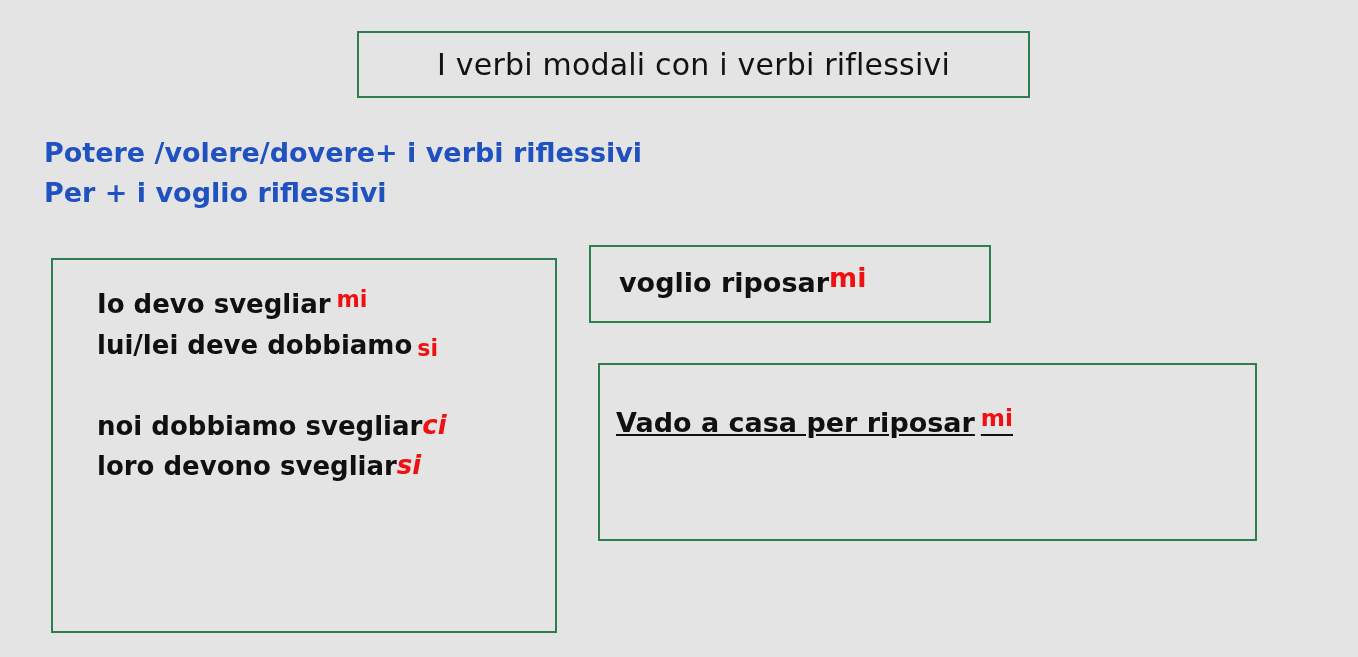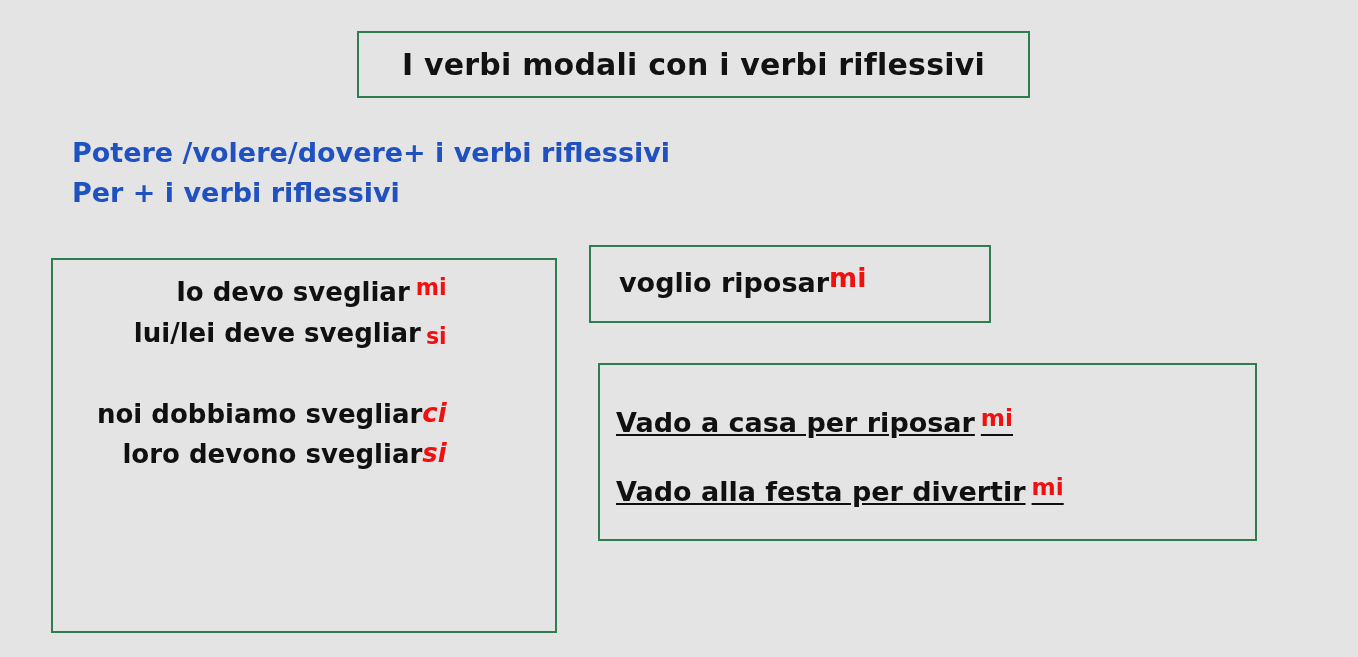--- a/index.html
+++ b/index.html
@@ -30,38 +30,37 @@
     height: 67px;
     box-sizing: border-box;
     border: 2px solid #2e7d4f;
     background: #e4e4e4;
     display: flex;
     align-items: center;
     justify-content: center;
   }
   .title-text {
     font-size: 30px;
-    font-weight: bold;
+    font-weight: normal;
     color: #121212;
     letter-spacing: 0.2px;
     white-space: nowrap;
     text-align: center;
   }
 
   
   .subtitle-block {
     position: absolute;
     left: 44px;
     top: 133px;
     color: #2051c0;
     font-size: 27px;
     font-weight: bold;
     line-height: 40px;
     white-space: nowrap;
-    margin-left: 28px;
   }
   .subtitle-line { display: block; }
 
   
   .box {
     position: absolute;
     box-sizing: border-box;
     border: 2px solid #2e7d4f;
     background: #e4e4e4;
   }
@@ -69,23 +68,22 @@
   
   .box-conjugation {
     left: 51px;
     top: 258px;
     width: 506px;
     height: 375px;
   }
   .conj-list {
     position: absolute;
     left: 44px;
-    top: 12px;
-    white-space: nowrap;
-    text-align: right;
+    top: 24px;
+    white-space: nowrap;
   }
   .conj-line {
     display: block;
     font-size: 26px;
     font-weight: bold;
     color: #101010;
     line-height: 40px;
     white-space: nowrap;
   }
   .conj-gap {
@@ -170,33 +168,33 @@
 <body>
 
 <div class="slide">
 
   <div class="title-box">
     <span class="title-text">I verbi modali con i verbi riflessivi</span>
   </div>
 
   <div class="subtitle-block">
     <span class="subtitle-line">Potere /volere/dovere+ i verbi riflessivi</span>
-    <span class="subtitle-line">Per + i verbi riflessivi</span>
+    <span class="subtitle-line">Per + i voglio riflessivi</span>
   </div>
 
   <div class="box box-conjugation">
     <div class="conj-list">
 
       <span class="conj-line">
         <span>Io devo svegliar</span><span class="suffix suffix-raised">mi</span>
       </span>
 
 
       <span class="conj-line">
-        <span>lui/lei deve svegliar</span><span class="suffix suffix-small">si</span>
+        <span>lui/lei deve dobbiamo</span><span class="suffix suffix-small">si</span>
       </span>
 
       <span class="conj-gap"></span>
 
       <span class="conj-line">
         <span>noi dobbiamo svegliar</span><span class="suffix suffix-inline">ci</span>
       </span>
 
 
       <span class="conj-line">
@@ -212,20 +210,17 @@
     </span>
   </div>
 
   <div class="box box-per">
     <div class="per-lines">
 
       <span class="per-line">
         <span>Vado a casa per riposar</span><span class="suffix suffix-raised">mi</span>
       </span>
 
-      <span class="per-line">
-        <span>Vado alla festa per divertir</span><span class="suffix suffix-raised">mi</span>
-      </span>
 
     </div>
   </div>
 
 </div>
 
 </body></html>

